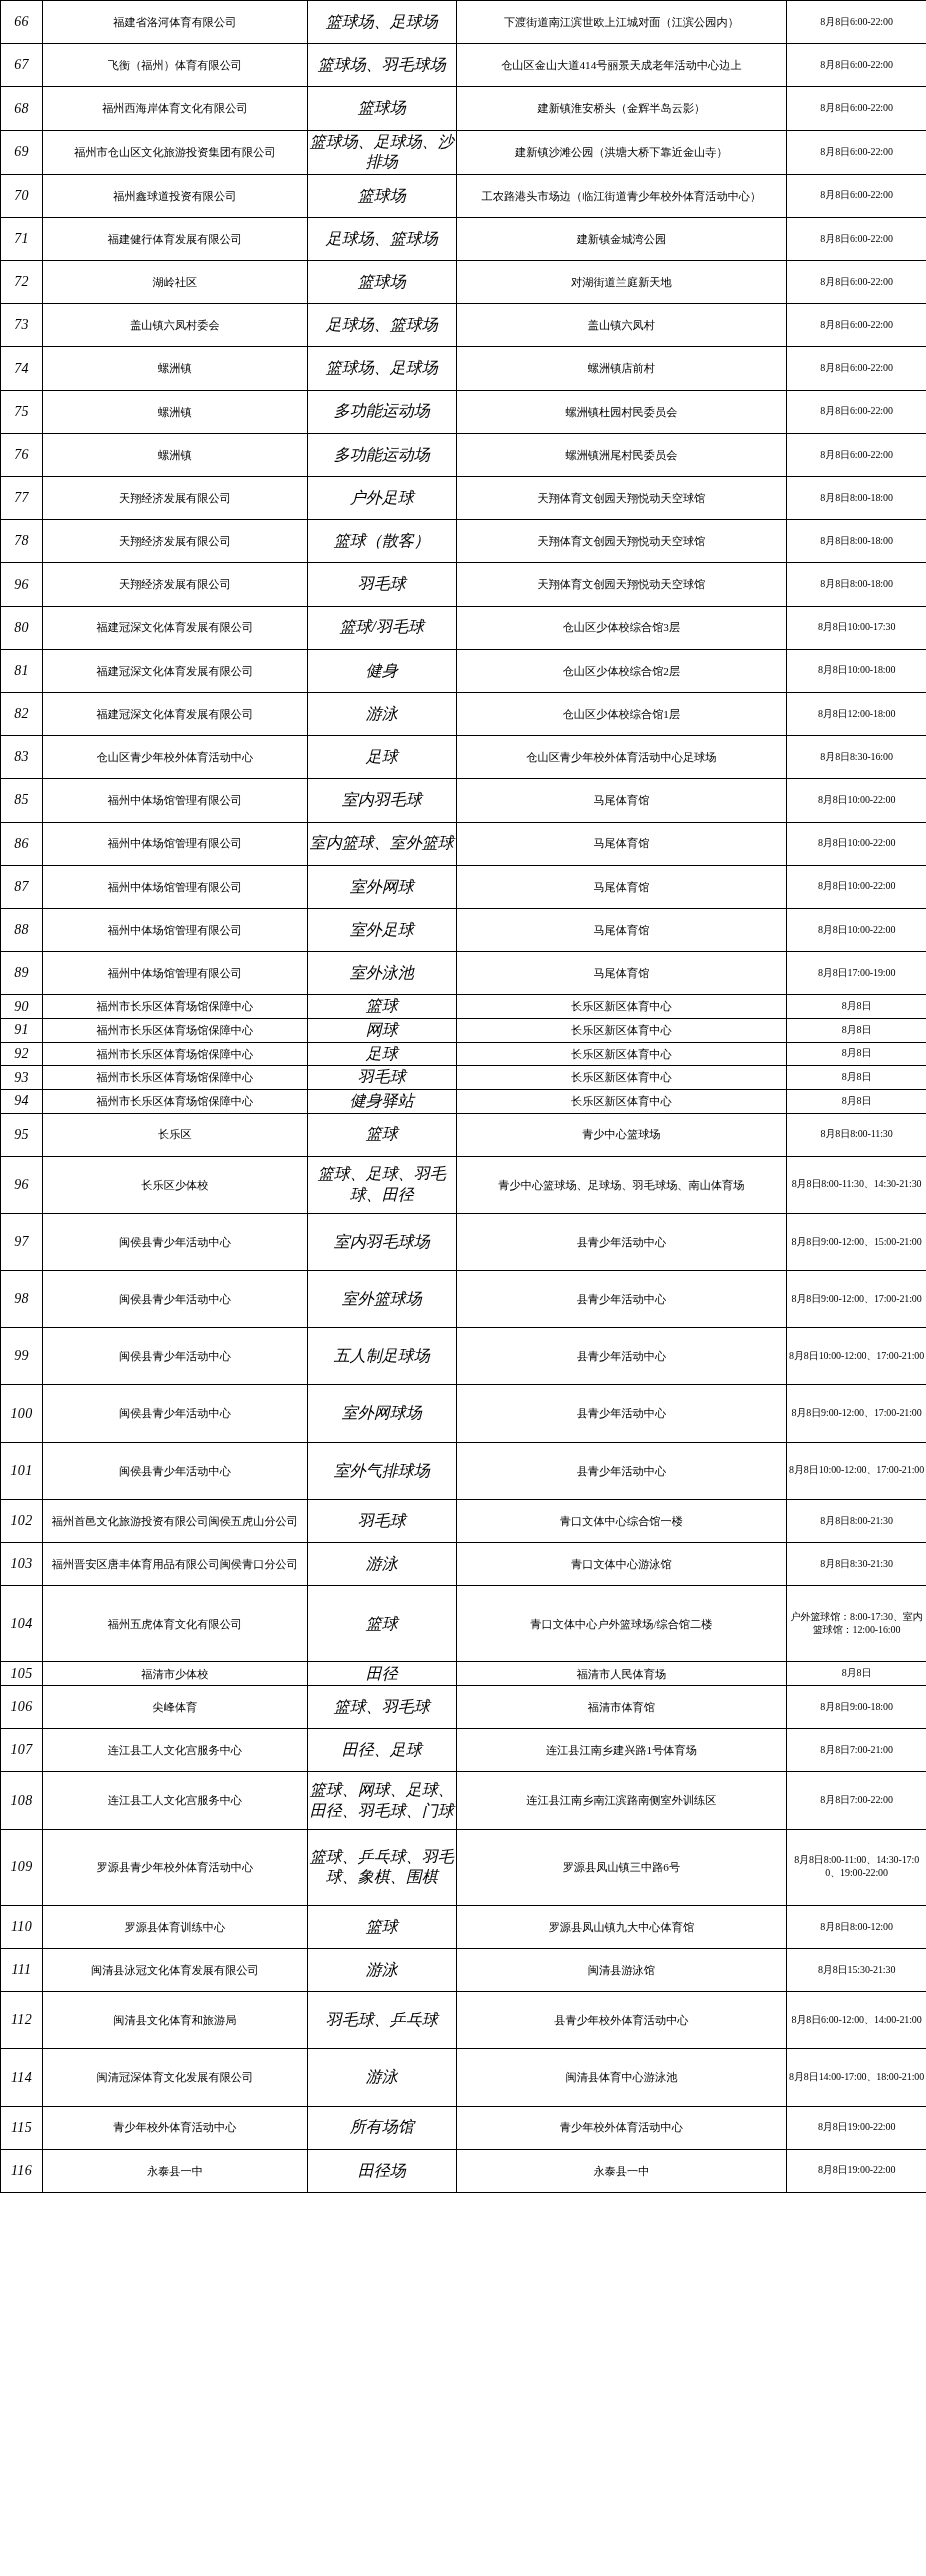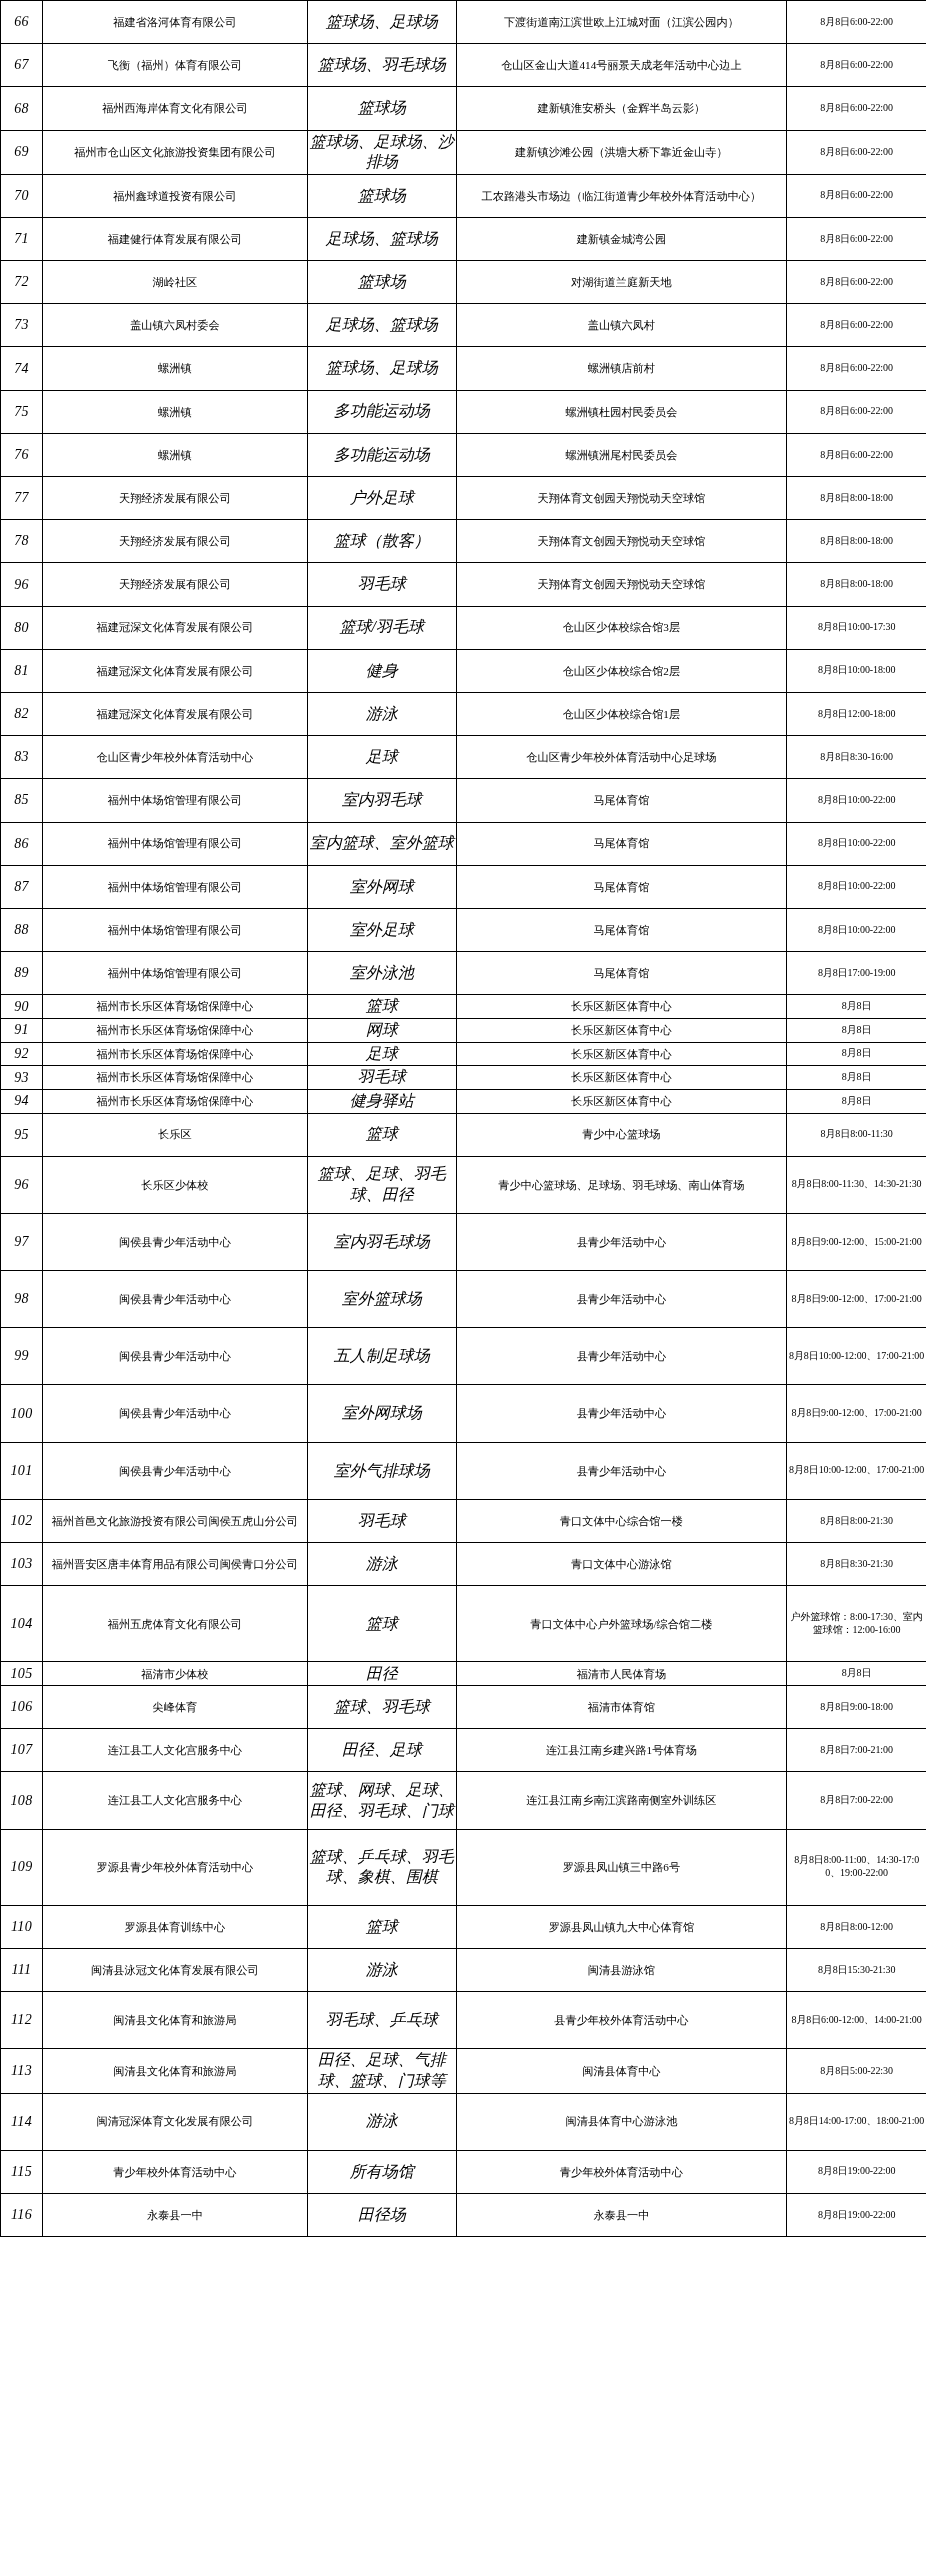--- a/index.html
+++ b/index.html
@@ -377,27 +377,20 @@
         <td class="addr">闽清县游泳馆</td>
         <td class="time">8月8日15:30-21:30</td>
       </tr>
       <tr class="xtall">
         <td class="idx">112</td>
         <td class="org">闽清县文化体育和旅游局</td>
         <td class="venue">羽毛球、乒乓球</td>
         <td class="addr">县青少年校外体育活动中心</td>
         <td class="time">8月8日6:00-12:00、14:00-21:00</td>
       </tr>
-      <tr class="tall">
-        <td class="idx">113</td>
-        <td class="org">闽清县文化体育和旅游局</td>
-        <td class="venue">田径、足球、气排球、篮球、门球等</td>
-        <td class="addr">闽清县体育中心</td>
-        <td class="time">8月8日5:00-22:30</td>
-      </tr>
       <tr class="xtall">
         <td class="idx">114</td>
         <td class="org">闽清冠深体育文化发展有限公司</td>
         <td class="venue">游泳</td>
         <td class="addr">闽清县体育中心游泳池</td>
         <td class="time">8月8日14:00-17:00、18:00-21:00</td>
       </tr>
       <tr class="tall">
         <td class="idx">115</td>
         <td class="org">青少年校外体育活动中心</td>

